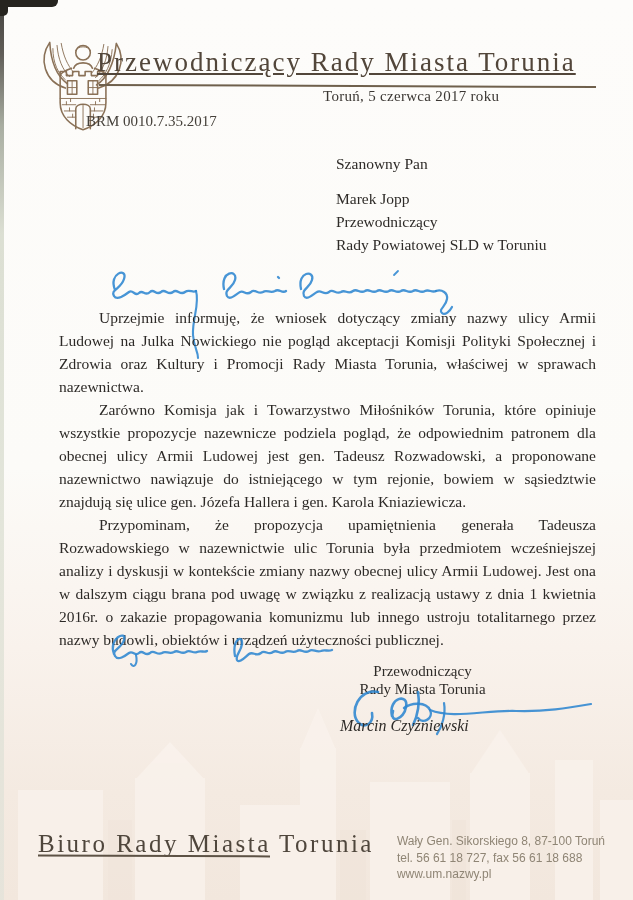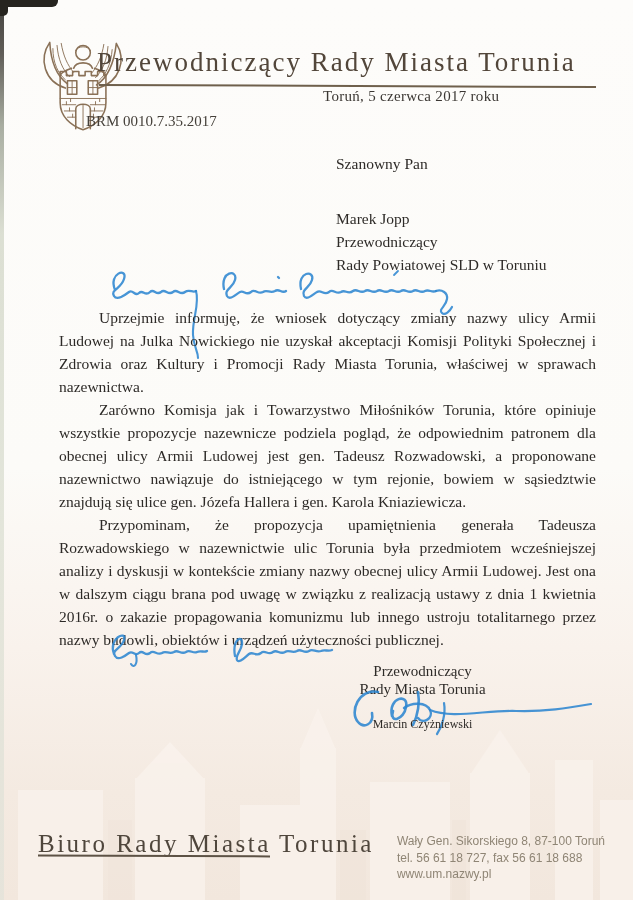--- a/index.html
+++ b/index.html
@@ -19,43 +19,43 @@
     opacity:.85;
   }
   .corner-top-a{position:absolute;left:0;top:0;width:58px;height:7px;background:#26241f;border-bottom-right-radius:6px;}
   .corner-top-b{position:absolute;left:0;top:0;width:8px;height:16px;background:#26241f;border-bottom-right-radius:5px;}
   
   .watermark{position:absolute;left:0;bottom:0;width:633px;height:230px;pointer-events:none;}
   
   .coat{position:absolute;left:28px;top:34px;width:108px;height:104px;}
   .lh-title{
     position:absolute;left:97px;top:47px;width:510px;
-    font-size:27px;letter-spacing:2px;color:#52463a;white-space:nowrap;
+    font-size:27px;letter-spacing:2px;color:#52463a;white-space:nowrap;text-decoration:underline;
   }
   .lh-rule{position:absolute;left:99px;top:85px;width:497px;height:2px;background:#6f604c;transform:rotate(.25deg);}
   .lh-date{position:absolute;left:323px;top:88px;font-size:15px;color:#3b3733;letter-spacing:.3px;}
   .lh-ref{position:absolute;left:68px;top:113px;font-size:15px;color:#45403a;margin-left:18px;}
   
   .recipient{position:absolute;left:336px;top:152px;font-size:15.5px;line-height:23px;color:#2e2b28;}
-  .recipient .salutation{margin-bottom:32px;}
+  .recipient .salutation{margin-bottom:12px;}
   
   .body-text{
     position:absolute;left:59px;top:306px;width:537px;
     font-size:15.5px;line-height:23px;text-align:justify;color:#2d2a27;
   }
   .body-text p{margin:0;text-indent:40px;}
   
   .hw{position:absolute;pointer-events:none;}
   .hw-greeting{left:95px;top:264px;width:370px;height:102px;}
   .hw-closing{left:100px;top:626px;width:255px;height:48px;}
   .hw-signature{left:346px;top:684px;width:262px;height:54px;}
   .hw path{fill:none;stroke:#2e86d0;stroke-linecap:round;stroke-linejoin:round;opacity:.88;}
   
   .sig-block{position:absolute;left:340px;top:662px;width:165px;text-align:center;font-size:15px;line-height:18px;color:#2e2b28;}
-  .sig-name{position:absolute;left:340px;top:717px;width:165px;text-align:center;font-size:12px;color:#2e2b28;}
+  .sig-name{position:absolute;left:340px;top:717px;width:165px;font-size:16px;color:#2e2b28;font-style:italic;}
   
   .ft-office{position:absolute;left:38px;top:830px;font-size:25px;letter-spacing:2.5px;color:#4f463c;white-space:nowrap;text-align:right;}
   .ft-rule{position:absolute;left:38px;top:855px;width:232px;height:2px;background:#5d5245;transform:rotate(.2deg);}
   .ft-address{
     position:absolute;right:28px;top:833px;
     font-family:"Liberation Sans", sans-serif;font-size:12px;line-height:16.5px;color:#8f8575;
   }
   .arms-stroke{fill:none;stroke:#8a7157;stroke-width:1.5;stroke-linecap:round;stroke-linejoin:round;}
   .arms-thin{fill:none;stroke:#8a7157;stroke-width:.9;stroke-linecap:round;}
 </style>
@@ -132,21 +132,21 @@
     <path stroke-width="2.3" d="M20 26 C13 9 33 3 29 15 C26 25 15 26 19 32 C22 37 30 31 34 28 C38 25 40 33 44 29 C48 25 50 33 55 28 C59 24 61 32 66 28 C70 24 73 32 78 28 C82 24 85 32 90 28 C94 25 98 29 101 27"></path>
     <path stroke-width="2.1" d="M101 27 C105 40 97 55 98 71 C99 84 103 87 103 94"></path>
     <path stroke-width="2.3" d="M129 25 C125 7 143 5 140 16 C138 24 129 25 132 32 C135 37 141 30 145 28 C149 26 151 32 156 28 C160 24 163 31 168 28 C172 25 175 30 180 27 C184 24 187 30 191 27"></path>
     <path stroke-width="2.3" d="M183 13 L184 14"></path>
     <path stroke-width="2.3" d="M206 25 C202 7 220 6 217 16 C215 24 206 25 209 32 C212 37 218 30 222 28 C226 25 229 32 234 28 C238 24 241 31 246 28 C250 25 253 31 258 27 C262 24 265 30 270 27 C274 24 277 30 282 27 C286 24 289 30 294 27 C298 24 301 30 306 27 C310 24 313 30 318 27 C322 24 325 30 330 27 C334 25 337 29 341 27"></path>
     <path stroke-width="2.2" d="M341 27 C347 25 353 29 352 35 C351 43 343 45 347 49 C350 52 355 47 357 43"></path>
     <path stroke-width="1.8" d="M299 11 L303 7"></path>
   </svg>
 
   <div class="body-text">
-    <p>Uprzejmie informuję, że wniosek dotyczący zmiany nazwy ulicy Armii Ludowej na Julka Nowickiego nie uzyskał akceptacji Komisji Polityki Społecznej i Zdrowia oraz Kultury i Promocji Rady Miasta Torunia, właściwej w sprawach nazewnictwa.</p>
+    <p>Uprzejmie informuję, że wniosek dotyczący zmiany nazwy ulicy Armii Ludowej na Julka Nowickiego nie pogląd akceptacji Komisji Polityki Społecznej i Zdrowia oraz Kultury i Promocji Rady Miasta Torunia, właściwej w sprawach nazewnictwa.</p>
     <p>Zarówno Komisja jak i Towarzystwo Miłośników Torunia, które opiniuje wszystkie propozycje nazewnicze podziela pogląd, że odpowiednim patronem dla obecnej ulicy Armii Ludowej jest gen. Tadeusz Rozwadowski, a proponowane nazewnictwo nawiązuje do istniejącego w tym rejonie, bowiem w sąsiedztwie znajdują się ulice gen. Józefa Hallera i gen. Karola Kniaziewicza.</p>
     <p>Przypominam, że propozycja upamiętnienia generała Tadeusza Rozwadowskiego w nazewnictwie ulic Torunia była przedmiotem wcześniejszej analizy i dyskusji w kontekście zmiany nazwy obecnej ulicy Armii Ludowej. Jest ona w dalszym ciągu brana pod uwagę w związku z realizacją ustawy z dnia 1 kwietnia 2016r. o zakazie propagowania komunizmu lub innego ustroju totalitarnego przez nazwy budowli, obiektów i urządzeń użyteczności publicznej.</p>
   </div>
 
   <svg class="hw hw-closing" viewBox="0 0 255 48" aria-label="Z wyrazami szacunku">
     <path stroke-width="2.3" d="M14 28 C8 12 27 4 24 14 C22 22 11 24 15 30 C18 35 25 30 29 27 C33 24 35 31 39 27 C43 23 45 31 50 27 C54 23 57 30 62 27 C66 24 69 29 74 26 C78 23 81 29 86 26 C90 23 93 28 97 26 C101 24 104 27 107 25"></path>
     <path stroke-width="2.1" d="M36 29 C38 38 34 43 31 38"></path>
     <path stroke-width="2.3" d="M135 30 C132 13 143 8 142 18 C141 26 135 29 137 34 C139 38 145 31 149 28 C153 25 156 31 161 27 C165 23 168 30 173 26 C177 23 180 29 185 26 C189 23 192 28 197 25 C201 22 204 28 209 25 C213 22 216 27 221 25 C225 23 228 26 232 24"></path>
   </svg>
 

